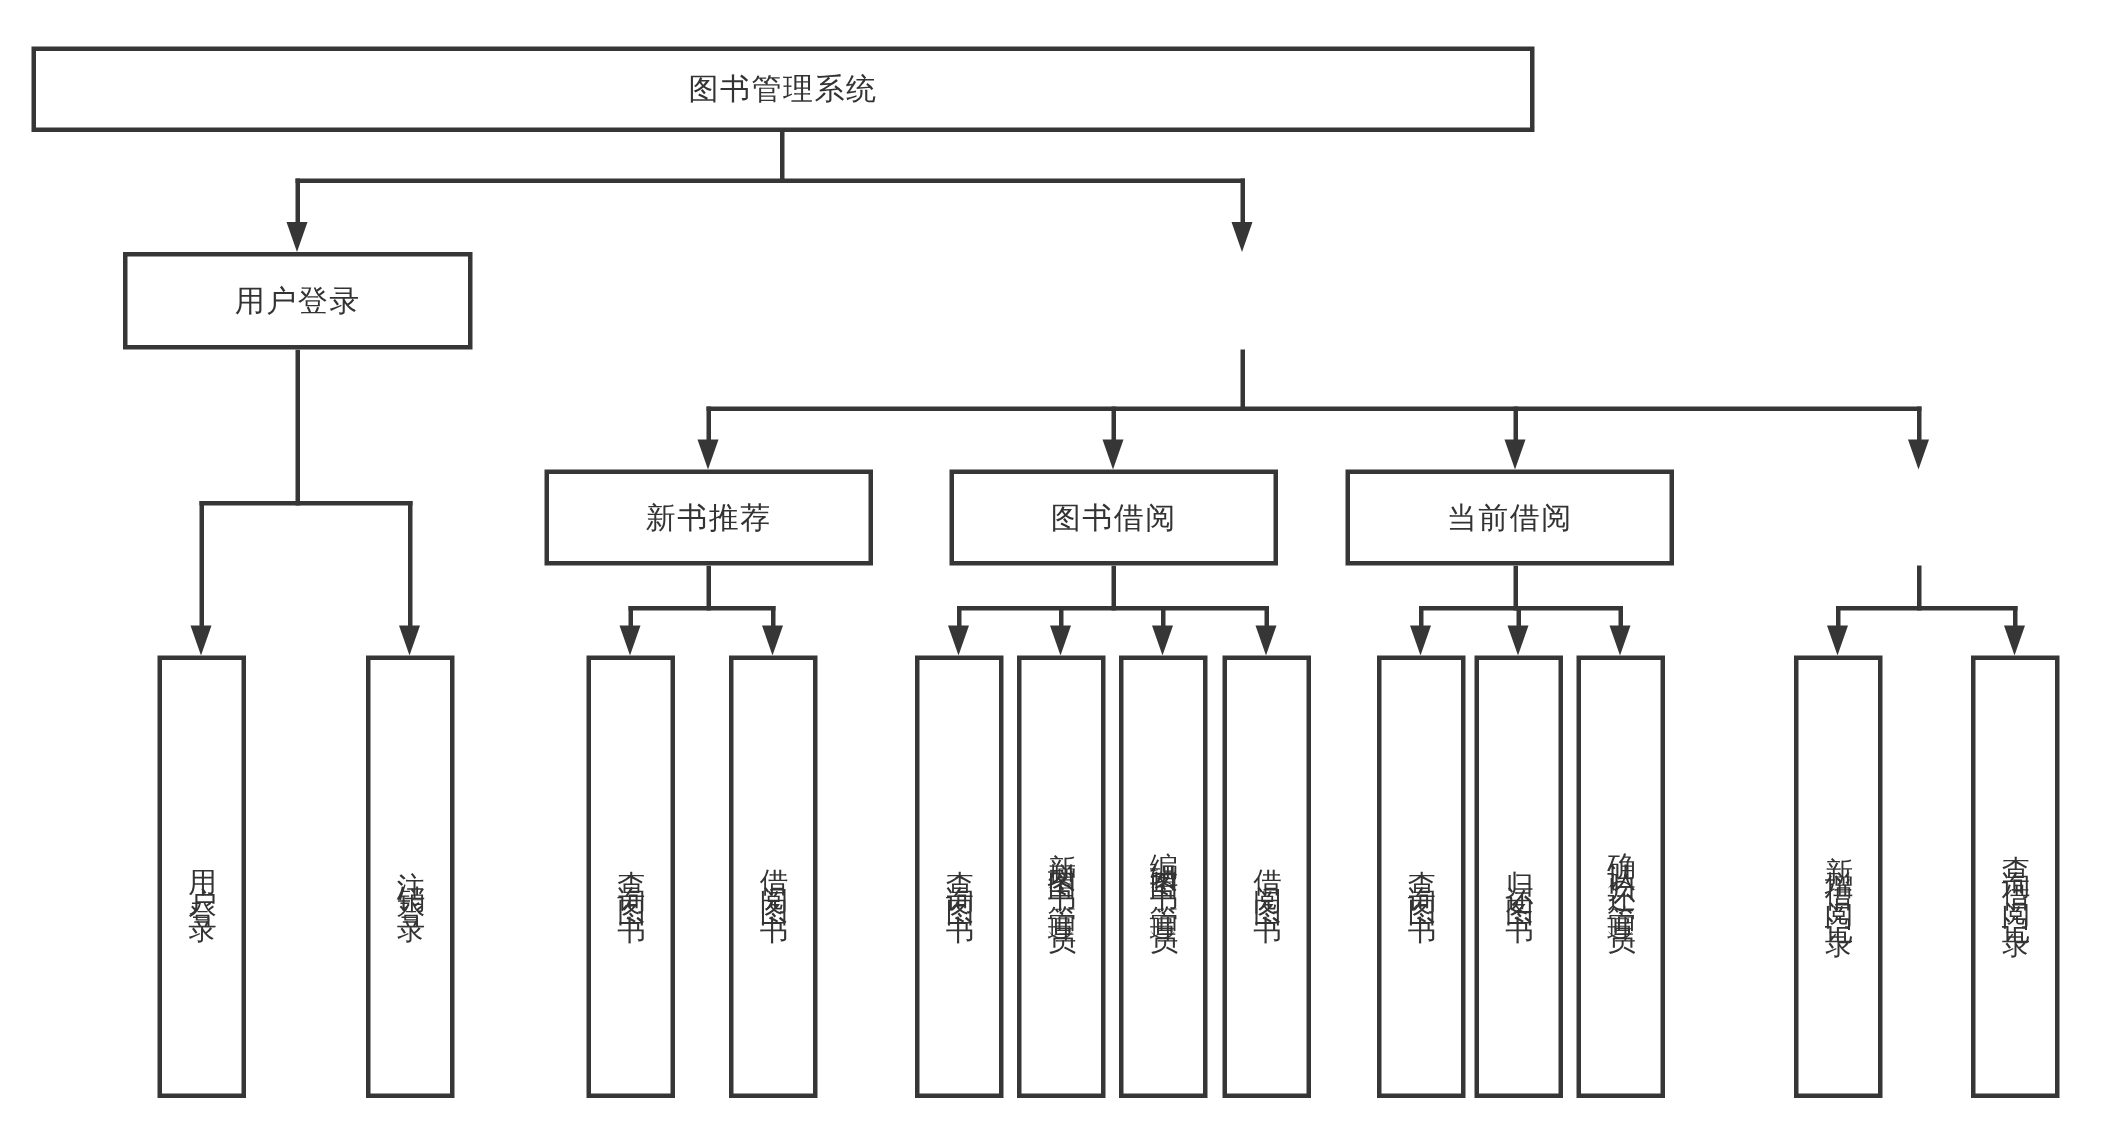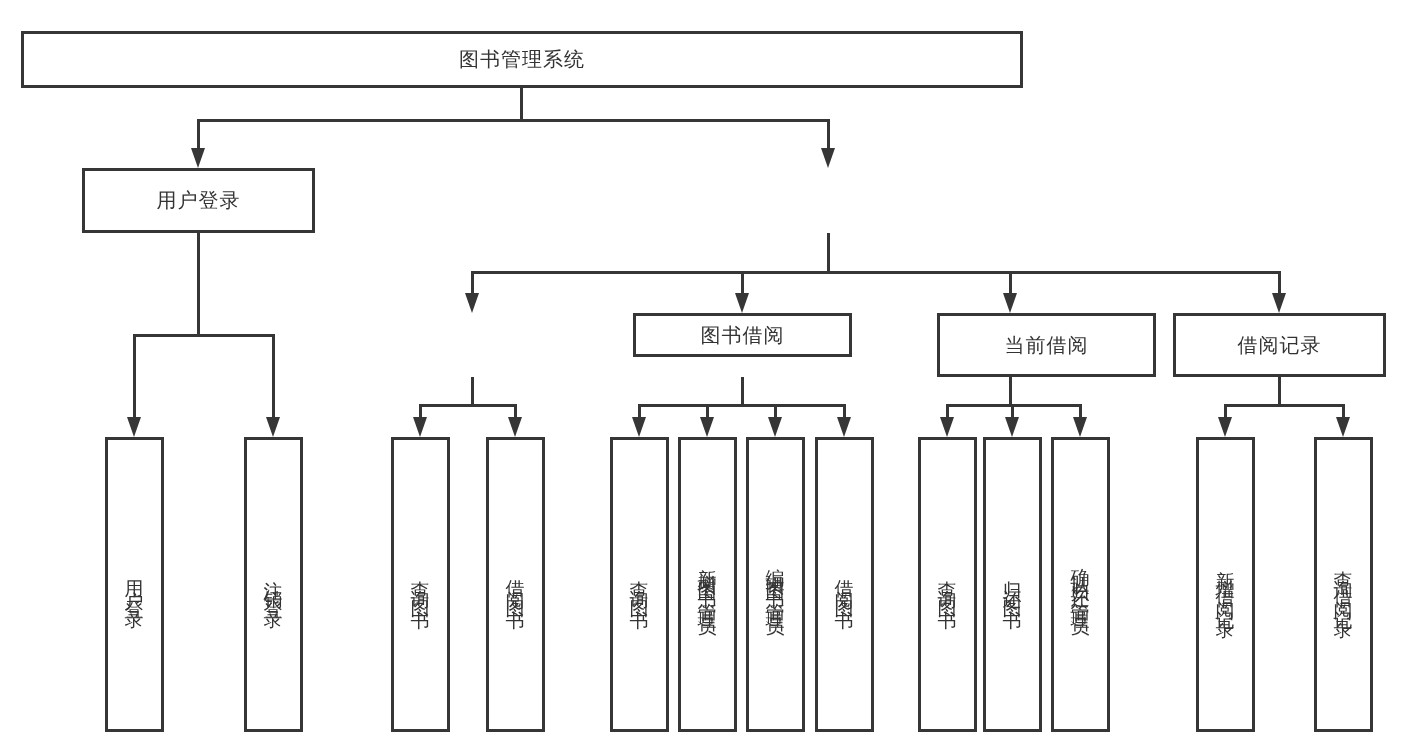--- a/index.html
+++ b/index.html
@@ -52,28 +52,28 @@
   <div class="hline" style="left:471px; top:271px; width:810px; height:3px;"></div>
   <div class="vline" style="left:471px;  top:271px; width:3px; height:27px;"></div>
   <div class="vline" style="left:741px;  top:271px; width:3px; height:27px;"></div>
   <div class="vline" style="left:1009px; top:271px; width:3px; height:27px;"></div>
   <div class="vline" style="left:1278px; top:271px; width:3px; height:27px;"></div>
   <div class="arrow" style="left:465px;  top:293px;"></div>
   <div class="arrow" style="left:735px;  top:293px;"></div>
   <div class="arrow" style="left:1003px; top:293px;"></div>
   <div class="arrow" style="left:1272px; top:293px;"></div>
 
-  <div class="box" style="left:633px;  top:313px; width:219px; height:44px;">
+  <div class="box" style="left:363px;  top:313px; width:219px; height:64px;">
+    <span>新书推荐</span>
+  </div>
+  <div class="box" style="left:633px;  top:313px; width:219px; height:64px;">
     <span>图书借阅</span>
   </div>
-  <div class="box" style="left:937px;  top:313px; width:219px; height:64px;">
+  <div class="box" style="left:897px;  top:313px; width:219px; height:64px;">
     <span>当前借阅</span>
-  </div>
-  <div class="box" style="left:1173px; top:313px; width:213px; height:64px;">
-    <span>借阅记录</span>
   </div>
 
   <div class="vline" style="left:197px; top:233px; width:3px; height:104px;"></div>
   <div class="hline" style="left:133px; top:334px; width:142px; height:3px;"></div>
   <div class="vline" style="left:133px; top:334px; width:3px; height:86px;"></div>
   <div class="vline" style="left:272px; top:334px; width:3px; height:86px;"></div>
   <div class="arrow" style="left:127px; top:417px;"></div>
   <div class="arrow" style="left:266px; top:417px;"></div>
 
   <div class="vline" style="left:471px; top:377px; width:3px; height:30px;"></div>

